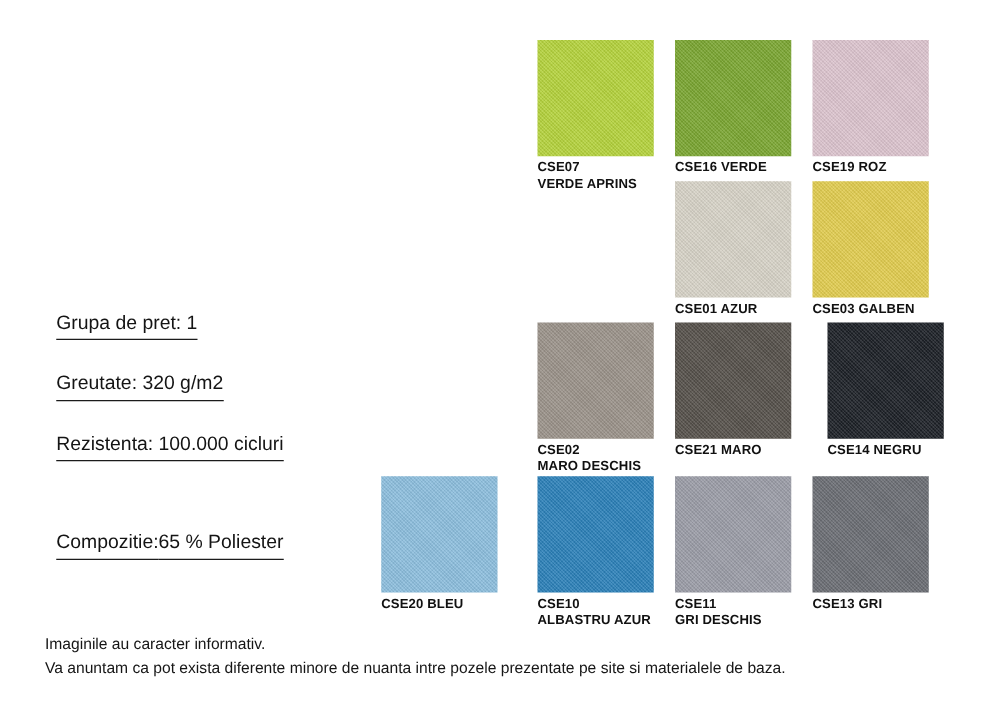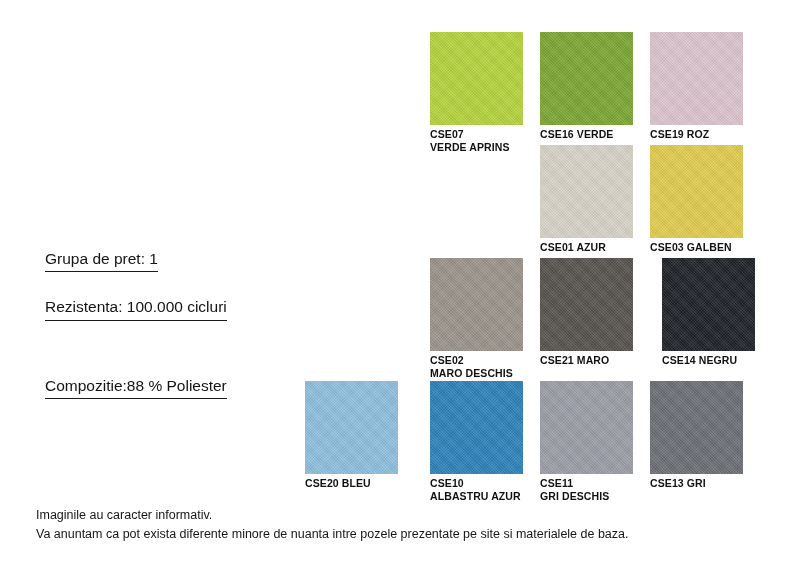--- a/index.html
+++ b/index.html
@@ -119,22 +119,23 @@
   }
 </style>
 </head>
 <body>
 
 <div class="page">
 
 
   <div id="spec-list">
       <div class="spec-row"><div class="spec-line first">Grupa de pret:  1</div></div>
+      <div class="spec-row"><div class="spec-line first">Greutate:  320 g/m2</div></div>
       <div class="spec-row"><div class="spec-line first">Rezistenta: 100.000 cicluri</div></div>
-      <div class="spec-row two-line"><div class="spec-line first">Compozitie:</div><div class="spec-line second">88 %  Poliester</div></div>
+      <div class="spec-row two-line"><div class="spec-line first">Compozitie:</div><div class="spec-line second">65 %  Poliester</div></div>
     </div>
 
   <div id="swatch-grid">
       <div class="swatch-cell" style="left: 120px; top: 0px;">
         <div class="swatch-chip" style="background-color: rgb(180, 210, 60);"></div>
         <div class="swatch-label">CSE07</div>
         <div class="swatch-label" style="margin-top: 0px;">VERDE APRINS</div>
       </div>
       <div class="swatch-cell" style="left: 230px; top: 0px;">
         <div class="swatch-chip" style="background-color: rgb(122, 165, 49);"></div>

